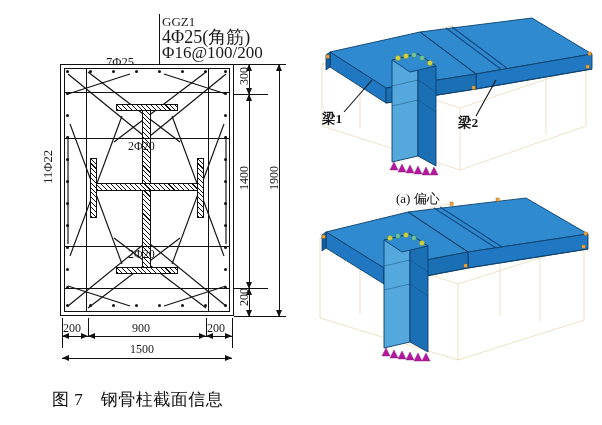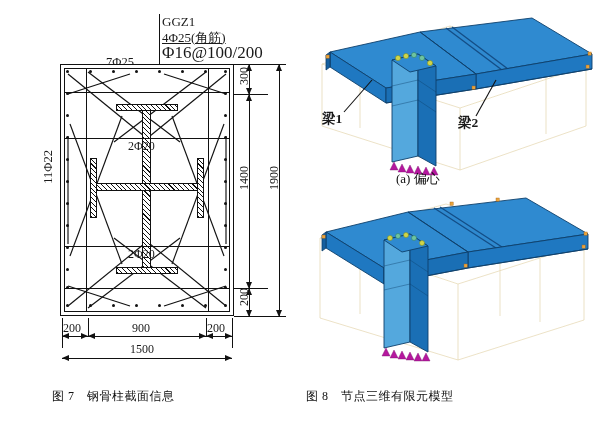--- a/index.html
+++ b/index.html
@@ -4,21 +4,21 @@
 <style>
   html,body{margin:0;padding:0;background:#ffffff;}
   body{width:602px;height:425px;position:relative;overflow:hidden;
        font-family:"Liberation Serif","DejaVu Serif",serif;color:#111;}
   .abs{position:absolute;}
   .nosel{-webkit-user-select:none;user-select:none;}
 
   
   .txt{font-size:12px;line-height:13px;white-space:nowrap;color:#1a1a1a;}
   .vert{writing-mode:vertical-rl;transform:rotate(180deg);}
-  .cap{font-size:12px;letter-spacing:.5px;white-space:nowrap;color:#111;}
+  .cap{font-size:17px;letter-spacing:.5px;white-space:nowrap;color:#111;}
   .subcap{font-size:13px;white-space:nowrap;color:#111;}
 
   
   #fig7{left:0;top:0;width:300px;height:425px;}
   #sec-wrap{left:60px;top:64px;width:174px;height:216px;}
 
   .frame-out{position:absolute;left:0;top:0;width:174px;height:252px;
              border:1.6px solid #111;box-sizing:border-box;background:#fff;}
   .frame-in{position:absolute;left:4px;top:4px;width:166px;height:244px;
             border:1.1px solid #111;box-sizing:border-box;}
@@ -61,21 +61,21 @@
   .fem{position:absolute;width:302px;height:185px;}
   .fem svg{display:block;}
 </style>
 </head>
 <body>
 
 <div class="abs nosel" id="fig7">
 
   <div class="abs" style="left:162px;top:14px;">
     <div class="txt" style="font-size:13px;line-height:15.5px;">GGZ1</div>
-    <div class="txt" style="font-size:13px;line-height:15.5px;text-decoration:underline;">4Φ25(角筋)</div>
+    <div class="txt" style="font-size:18px;line-height:15.5px;">4Φ25(角筋)</div>
     <div class="txt" style="font-size:17px;line-height:15.5px;">Φ16@100/200</div>
   </div>
 
   <div class="abs lead" style="left:159px;top:14px;width:1.2px;height:52px;"></div>
 
   <div class="abs txt" style="left:106px;top:56px;font-size:12.5px;">7Φ25</div>
 
   <div class="abs txt vert" style="left:42px;top:150px;font-size:12.5px;">11Φ22</div>
 
   <div class="abs" id="sec-wrap">
@@ -288,21 +288,21 @@
         <polygon points="134,159 130,167 138,167"></polygon>
       </g>
 
       <path d="M72 72 L44 104" stroke="#111" stroke-width="1.1" fill="none"></path>
       <path d="M196 72 L176 108" stroke="#111" stroke-width="1.1" fill="none"></path>
     </svg>
 
     <div class="abs txt" style="left:22px;top:104px;font-size:13.5px;font-weight:bold;">梁1</div>
     <div class="abs txt" style="left:158px;top:108px;font-size:13.5px;font-weight:bold;">梁2</div>
 
-    <div class="abs subcap" style="left:96px;top:162px;">(a) 偏心</div>
+    <div class="abs subcap" style="left:96px;top:182px;">(a) 偏心</div>
   </div>
 
   <div class="fem" style="left:0;top:190px;">
     <svg width="302" height="180" viewBox="0 0 302 180">
 
       <g stroke="#e0cfa0" stroke-width="0.7" fill="none" opacity="0.85">
         <path d="M20 48 L146 14 L284 54 L158 94 Z"></path>
         <path d="M20 48 L20 128 L158 170 L158 94"></path>
         <path d="M284 54 L284 130 L158 170"></path>
         <path d="M60 36 L60 124"></path>
@@ -354,14 +354,13 @@
         <polygon points="94,160 90,168 98,168"></polygon>
         <polygon points="102,161 98,169 106,169"></polygon>
         <polygon points="110,162 106,170 114,170"></polygon>
         <polygon points="118,163 114,171 122,171"></polygon>
         <polygon points="126,163 122,171 130,171"></polygon>
       </g>
     </svg>
 
   </div>
 
-  <div class="abs cap" style="left:6px;top:388px;">图 8　节点三维有限元模型</div>
 </div>
 
 </body></html>

